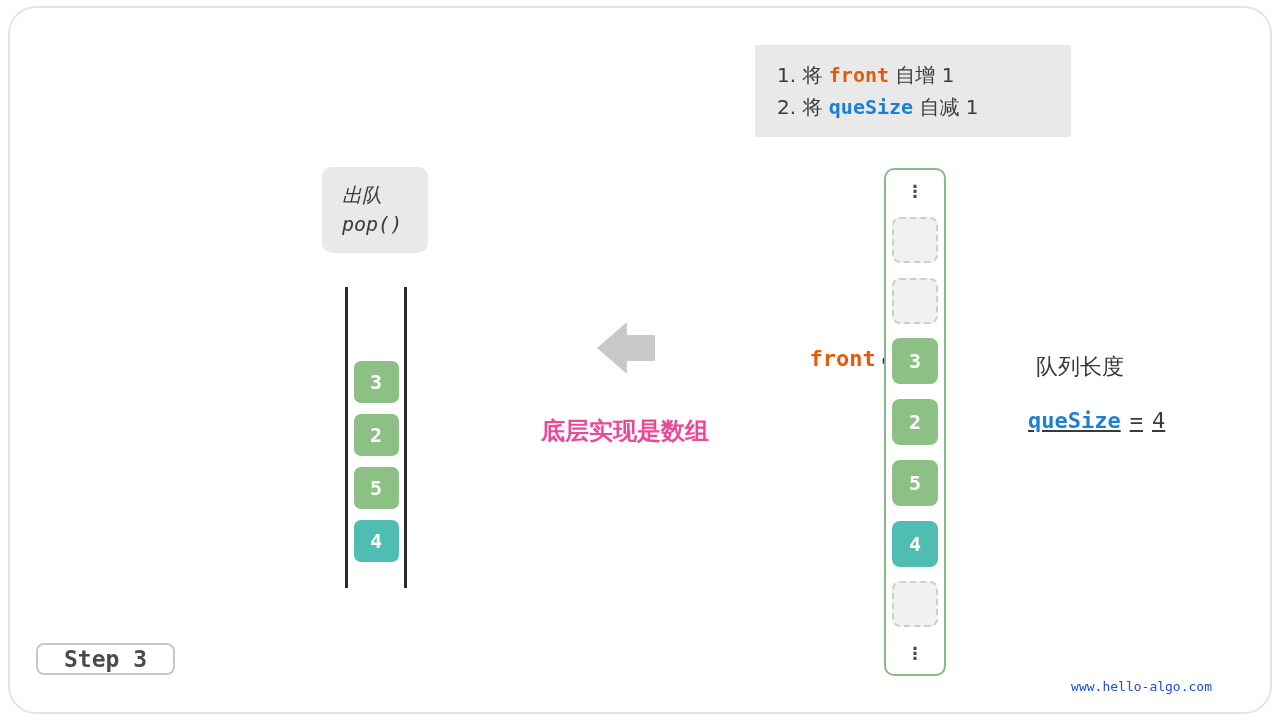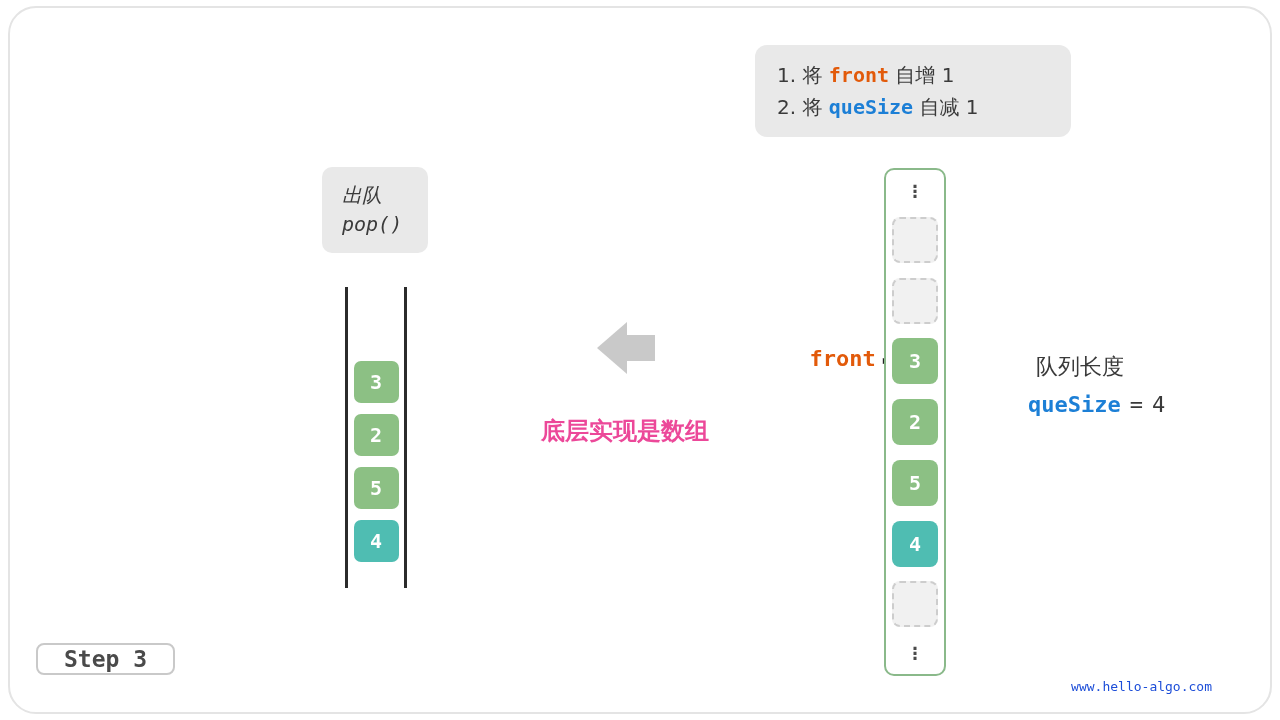--- a/index.html
+++ b/index.html
@@ -5,21 +5,21 @@
   * { margin:0; padding:0; box-sizing:border-box; }
   html,body { width:1280px; height:720px; background:#ffffff; overflow:hidden;
               font-family:"DejaVu Sans", sans-serif; }
   .mono { font-family:"DejaVu Sans Mono", monospace; }
 
   .card-border { position:absolute; left:8px; top:6px; right:8px; bottom:6px;
                  border:2px solid #e4e4e4; border-radius:28px; background:#ffffff; }
 
   
   .instruction-box { position:absolute; left:755px; top:45px; width:316px; height:92px;
-                     background:#e9e9e9; border-radius:12px; padding:14px 22px;
+                     background:#e9e9e9; border-radius:2px; padding:14px 22px;
                      display:flex; flex-direction:column; justify-content:space-around;
                      font-size:20px; color:#3a3a3a; }
   .instr-line { white-space:pre; line-height:31px; }
   .code-orange { font-family:"DejaVu Sans Mono", monospace; font-weight:bold; color:#e25a0a; }
   .code-blue   { font-family:"DejaVu Sans Mono", monospace; font-weight:bold; color:#1c7fd6; }
 
   
   .operation-box { position:absolute; left:322px; top:167px; width:106px; height:86px;
                    background:#e9e9e9; border-radius:10px; padding:14px 0 0 20px;
                    font-size:20px; line-height:29px; color:#3a3a3a;font-style:italic; }
@@ -57,21 +57,21 @@
                 background:#ffffff; border:2px solid #8ab98a; border-radius:10px;
                 display:flex; flex-direction:column; align-items:center;
                 justify-content:space-between; padding:10px 0; }
   .arr-cell { width:46px; height:46px; border-radius:8px; flex:none; }
   .cell-empty { background:#f1f1f1; border:2px dashed #cdcdcd; }
   .ellipsis { font-size:17px; font-weight:bold; color:#4a4a4a; line-height:22px; flex:none; }
 
   
   .queue-info { position:absolute; left:1028px; top:352px; font-size:22px; color:#3a3a3a; }
   .qi-title { font-weight:400; line-height:30px;margin-left:8px; }
-  .qi-line { margin-top:8px; font-family:"DejaVu Sans Mono", monospace; line-height:30px; }
+  .qi-line { margin-top:24px; font-family:"DejaVu Sans Mono", monospace; line-height:30px;text-decoration:underline; }
   .qi-eq, .qi-val { color:#3a3a3a; margin-left:9px; }
 
   
   .step-box { position:absolute; left:36px; top:643px; background:#ffffff;
               border:2px solid #c9c9c9; border-radius:8px; padding:1px 26px;
               font-family:"DejaVu Sans Mono", monospace; font-weight:bold;
               font-size:23px; color:#4a4a4a; }
 
   
   .watermark { position:absolute; right:68px; bottom:26px;

